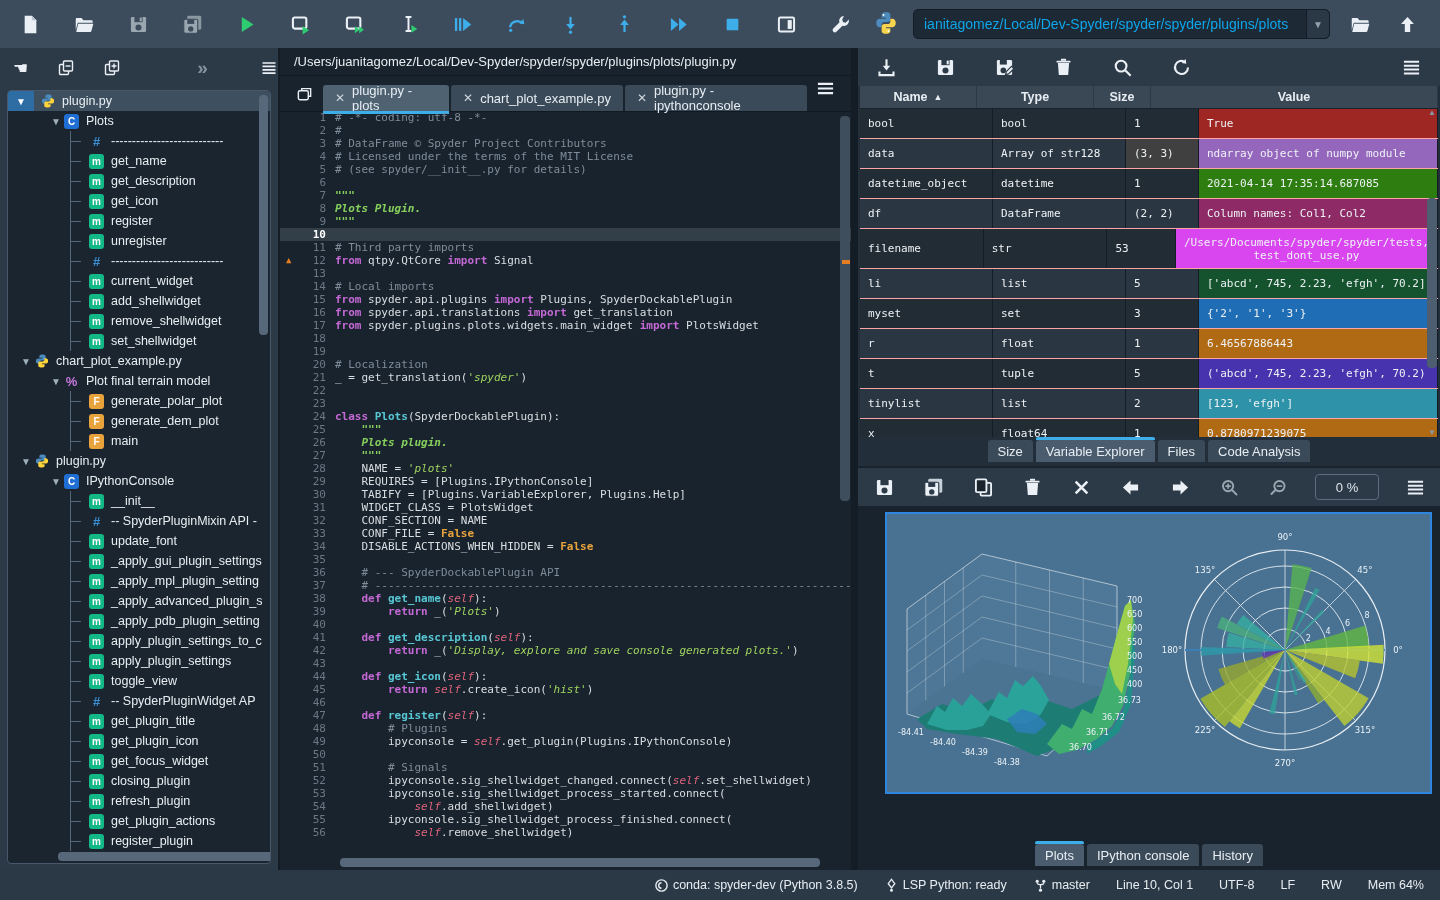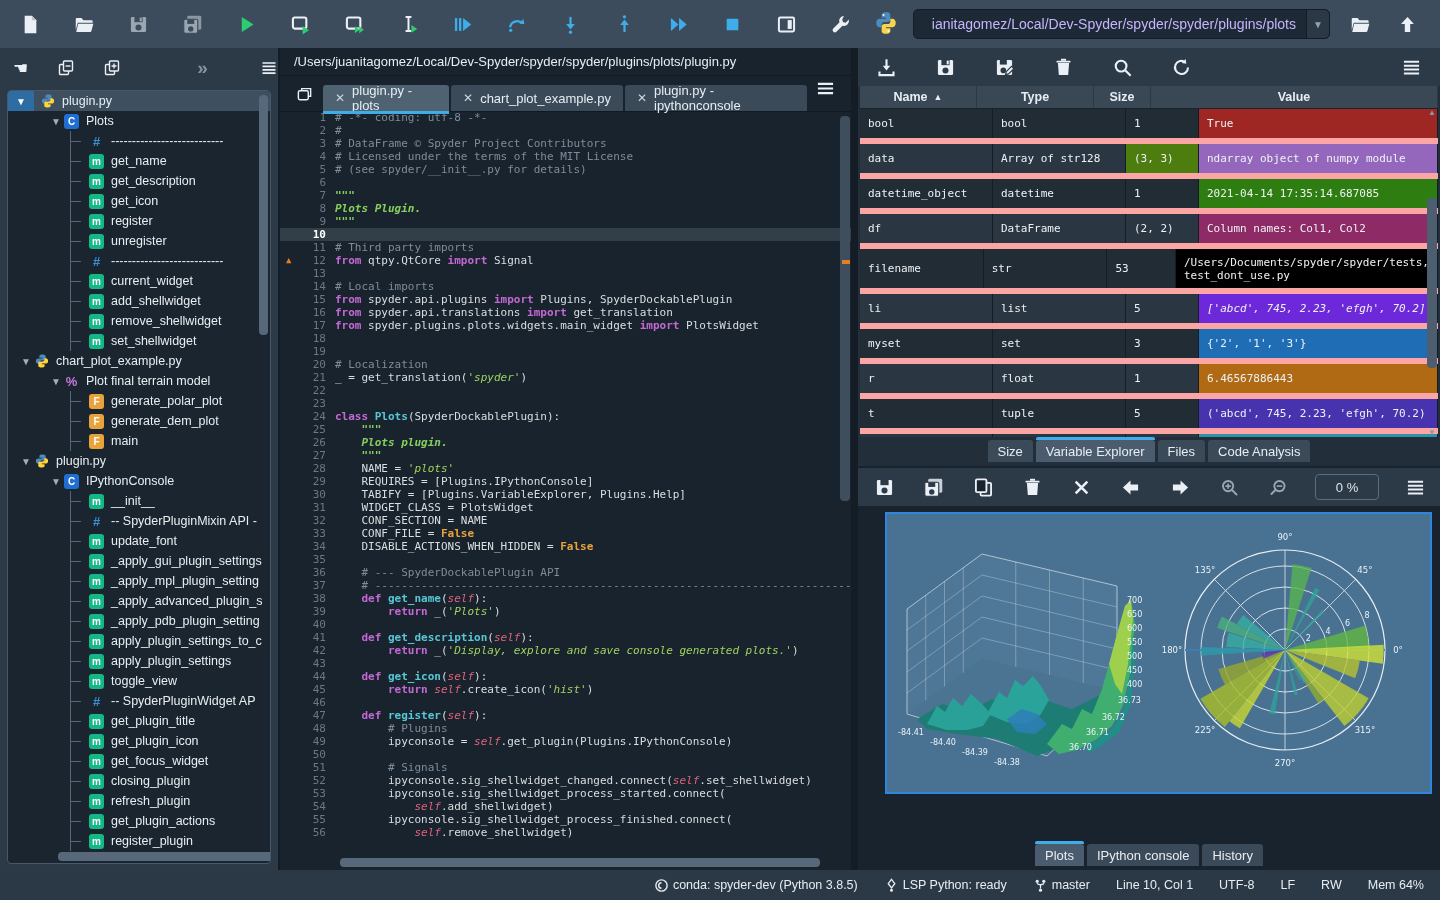--- a/index.html
+++ b/index.html
@@ -5,21 +5,21 @@
   html,body{margin:0;padding:0;background:#0e141c;}
   .app{position:relative;width:1440px;height:900px;background:#151e28;font-family:"Liberation Sans",sans-serif;color:#e7edf2;overflow:hidden;font-size:13px;}
   
   .toolbar{position:absolute;top:0;left:0;right:0;height:48px;background:#3d4c5c;display:flex;align-items:center;}
   .tb-icons{display:flex;align-items:center;gap:21px;padding-left:14px;}
   .svgbtn{width:33px;height:33px;display:flex;align-items:center;justify-content:center;border-radius:4px;}
   .svgbtn svg{width:21px;height:21px;}
   .tb-right{margin-left:auto;display:flex;align-items:center;gap:14px;padding-right:16px;}
   .pylogo svg{width:26px;height:26px;}
   .pathbox{width:415px;height:28px;background:#1d2935;border:1px solid #141d26;border-radius:5px;display:flex;align-items:center;}
-  .pathbox .pv{flex:1;padding:0 10px;font-size:14px;color:#c4b5fd;white-space:nowrap;overflow:hidden;text-align:right;}
+  .pathbox .pv{flex:1;padding:0 10px;font-size:14px;color:#0ea5e9;white-space:nowrap;overflow:hidden;}
   .pathbox .dd{width:22px;height:100%;border-left:1px solid #141d26;display:flex;align-items:center;justify-content:center;color:#93a1ae;font-size:10px;background:#2b3946;border-radius:0 5px 5px 0;}
   
   .outline{position:absolute;top:48px;left:0;width:278px;bottom:30px;background:#2c3947;}
   .outline-tb{height:40px;display:flex;align-items:center;gap:28px;padding-left:12px;}
   .outline-tb .svgbtn{width:26px;height:26px;}
   .outline-tb .svgbtn svg{width:18px;height:18px;}
   .more-glyph{color:#8795a3;font-size:19px;font-weight:bold;letter-spacing:-2px;}
   .hand-glyph{color:#eaf0f5;font-size:17px;}
   .treebox{position:absolute;top:42px;left:7px;right:7px;bottom:6px;background:#1b2530;border:1px solid #46586a;border-radius:4px;overflow:hidden;}
   .trow{height:20px;display:flex;align-items:center;white-space:nowrap;position:relative;}
@@ -69,21 +69,21 @@
   .ed-vscroll .mark{position:absolute;top:146px;right:0;width:8px;height:4px;background:#e67e22;}
   .ed-hscroll{position:absolute;left:50px;right:16px;bottom:3px;height:9px;}
   .ed-hscroll .thumb{position:absolute;left:10px;width:480px;height:9px;background:#56687a;border-radius:4px;}
   
   .rightcol{position:absolute;top:48px;left:858px;right:0;bottom:30px;background:#222e3a;}
   .ve-toolbar{height:38px;display:flex;align-items:center;gap:26px;padding-left:12px;background:#2c3947;}
   .ve-toolbar .menu-right{margin-left:auto;margin-right:12px;}
   .vetable{position:absolute;top:38px;left:2px;right:2px;height:351px;background:#1b2530;overflow:hidden;}
   .vt-head{display:flex;height:22px;background:#3a4856;border-bottom:1px solid #19232d;font-weight:bold;font-size:12.5px;}
   .vt-head div{display:flex;align-items:center;justify-content:center;border-right:1px solid #2b3845;}
-  .vt-row{display:flex;border-bottom:6px solid #fca5a5;}
+  .vt-row{display:flex;border-bottom:1px solid #fca5a5;}
   .vt-row div{display:flex;align-items:center;padding:0 8px;border-right:1px solid #141d26;font-family:"DejaVu Sans Mono","Liberation Mono",monospace;font-size:11px;color:#eef2f5;}
   .c-name{width:116px;}.c-type{width:116px;}.c-size{width:56px;}.c-val{flex:1;white-space:pre-line;line-height:13px;}
   .vt-vscroll{position:absolute;top:26px;right:1px;width:10px;bottom:4px;}
   .vt-vscroll .thumb{position:absolute;top:86px;width:10px;height:170px;background:#4c5e70;border-radius:4px;}
   .vt-vscroll .arr{position:absolute;right:0;width:10px;color:#8headf;color:#8a99a8;font-size:8px;text-align:center;}
   .rtabs{position:absolute;left:0;right:0;display:flex;justify-content:center;gap:3px;}
   .rtab{height:22px;display:flex;align-items:center;padding:0 10px;background:#3a4a59;color:#e7edf2;font-size:13px;border-radius:3px 3px 0 0;position:relative;}
   .rtab.active{background:#4a5c6d;}
   .rtab.active::before{content:"";position:absolute;top:-3px;left:0;right:0;height:3px;background:#3daee9;border-radius:2px 2px 0 0;}
   .ve-tabs{top:392px;}
@@ -666,47 +666,47 @@
       <div id="vt-body">
           <div class="vt-row" style="height: 29px;">
             <div class="c-name" style="background: rgb(33, 44, 53);">bool</div>
             <div class="c-type" style="background: rgb(33, 44, 53);">bool</div>
             <div class="c-size" style="background: rgb(33, 44, 53);">1</div>
             <div class="c-val" style="background: rgb(158, 39, 35);">True</div>
           </div>
           <div class="vt-row" style="height: 29px;">
             <div class="c-name" style="background: rgb(42, 54, 65);">data</div>
             <div class="c-type" style="background: rgb(42, 54, 65);">Array of str128</div>
-            <div class="c-size" style="background: #4d7c0f;">(3, 3)</div>
+            <div class="c-size" style="background: #404040;">(3, 3)</div>
             <div class="c-val" style="background: rgb(148, 103, 189);">ndarray object of numpy module</div>
           </div>
           <div class="vt-row" style="height: 29px;">
             <div class="c-name" style="background: rgb(33, 44, 53);">datetime_object</div>
             <div class="c-type" style="background: rgb(33, 44, 53);">datetime</div>
             <div class="c-size" style="background: rgb(33, 44, 53);">1</div>
             <div class="c-val" style="background: rgb(46, 125, 16);">2021-04-14 17:35:14.687085</div>
           </div>
           <div class="vt-row" style="height: 29px;">
             <div class="c-name" style="background: rgb(42, 54, 65); text-align: center;">df</div>
             <div class="c-type" style="background: rgb(42, 54, 65);">DataFrame</div>
             <div class="c-size" style="background: rgb(42, 54, 65);">(2, 2)</div>
             <div class="c-val" style="background: rgb(142, 42, 102);">Column names: Col1, Col2</div>
           </div>
           <div class="vt-row" style="height: 39px;">
             <div class="c-name" style="background: rgb(33, 44, 53);">filename</div>
             <div class="c-type" style="background: rgb(33, 44, 53);">str</div>
             <div class="c-size" style="background: rgb(33, 44, 53);">53</div>
-            <div class="c-val" style="background: #000000;">/Users/Documents/spyder/spyder/tests,
+            <div class="c-val" style="background: #d946ef; text-align: center;">/Users/Documents/spyder/spyder/tests,
 test_dont_use.py</div>
           </div>
           <div class="vt-row" style="height: 29px;">
             <div class="c-name" style="background: rgb(42, 54, 65);">li</div>
             <div class="c-type" style="background: rgb(42, 54, 65);">list</div>
             <div class="c-size" style="background: rgb(42, 54, 65);">5</div>
-            <div class="c-val" style="background: #6d28d9; font-style: italic;">['abcd', 745, 2.23, 'efgh', 70.2]</div>
+            <div class="c-val" style="background: #14532d;">['abcd', 745, 2.23, 'efgh', 70.2]</div>
           </div>
           <div class="vt-row" style="height: 29px;">
             <div class="c-name" style="background: rgb(33, 44, 53);">myset</div>
             <div class="c-type" style="background: rgb(33, 44, 53);">set</div>
             <div class="c-size" style="background: rgb(33, 44, 53);">3</div>
             <div class="c-val" style="background: rgb(31, 109, 180);">{'2', '1', '3'}</div>
           </div>
           <div class="vt-row" style="height: 29px;">
             <div class="c-name" style="background: rgb(42, 54, 65);">r</div>
             <div class="c-type" style="background: rgb(42, 54, 65);">float</div>

